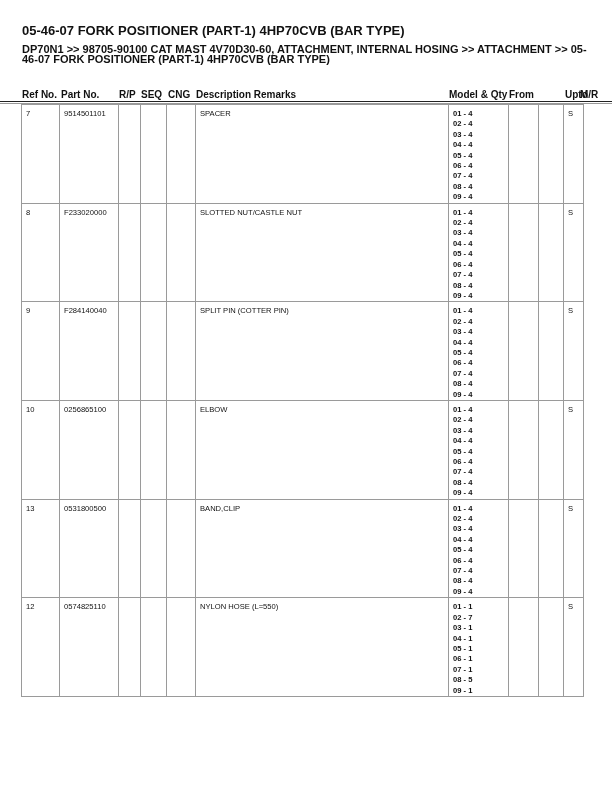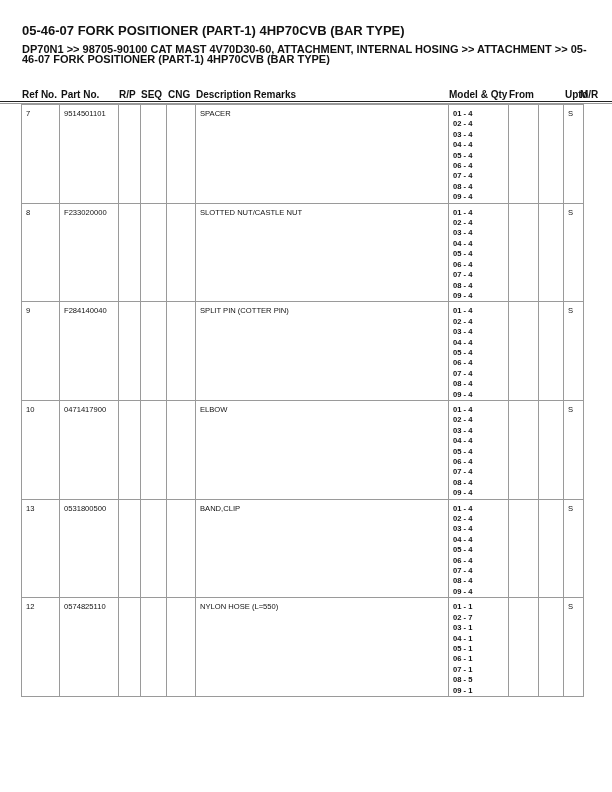--- a/index.html
+++ b/index.html
@@ -111,21 +111,21 @@
           <div>07 - 4</div>
           <div>08 - 4</div>
           <div>09 - 4</div>
         </td>
     <td></td>
     <td></td>
     <td>S</td>
   </tr>
       <tr>
     <td>10</td>
-    <td>0471417900</td>
+    <td>0256865100</td>
     <td></td>
     <td></td>
     <td></td>
     <td>ELBOW</td>
     <td class="mq">
           <div>01 - 4</div>
           <div>02 - 4</div>
           <div>03 - 4</div>
           <div>04 - 4</div>
           <div>05 - 4</div>

